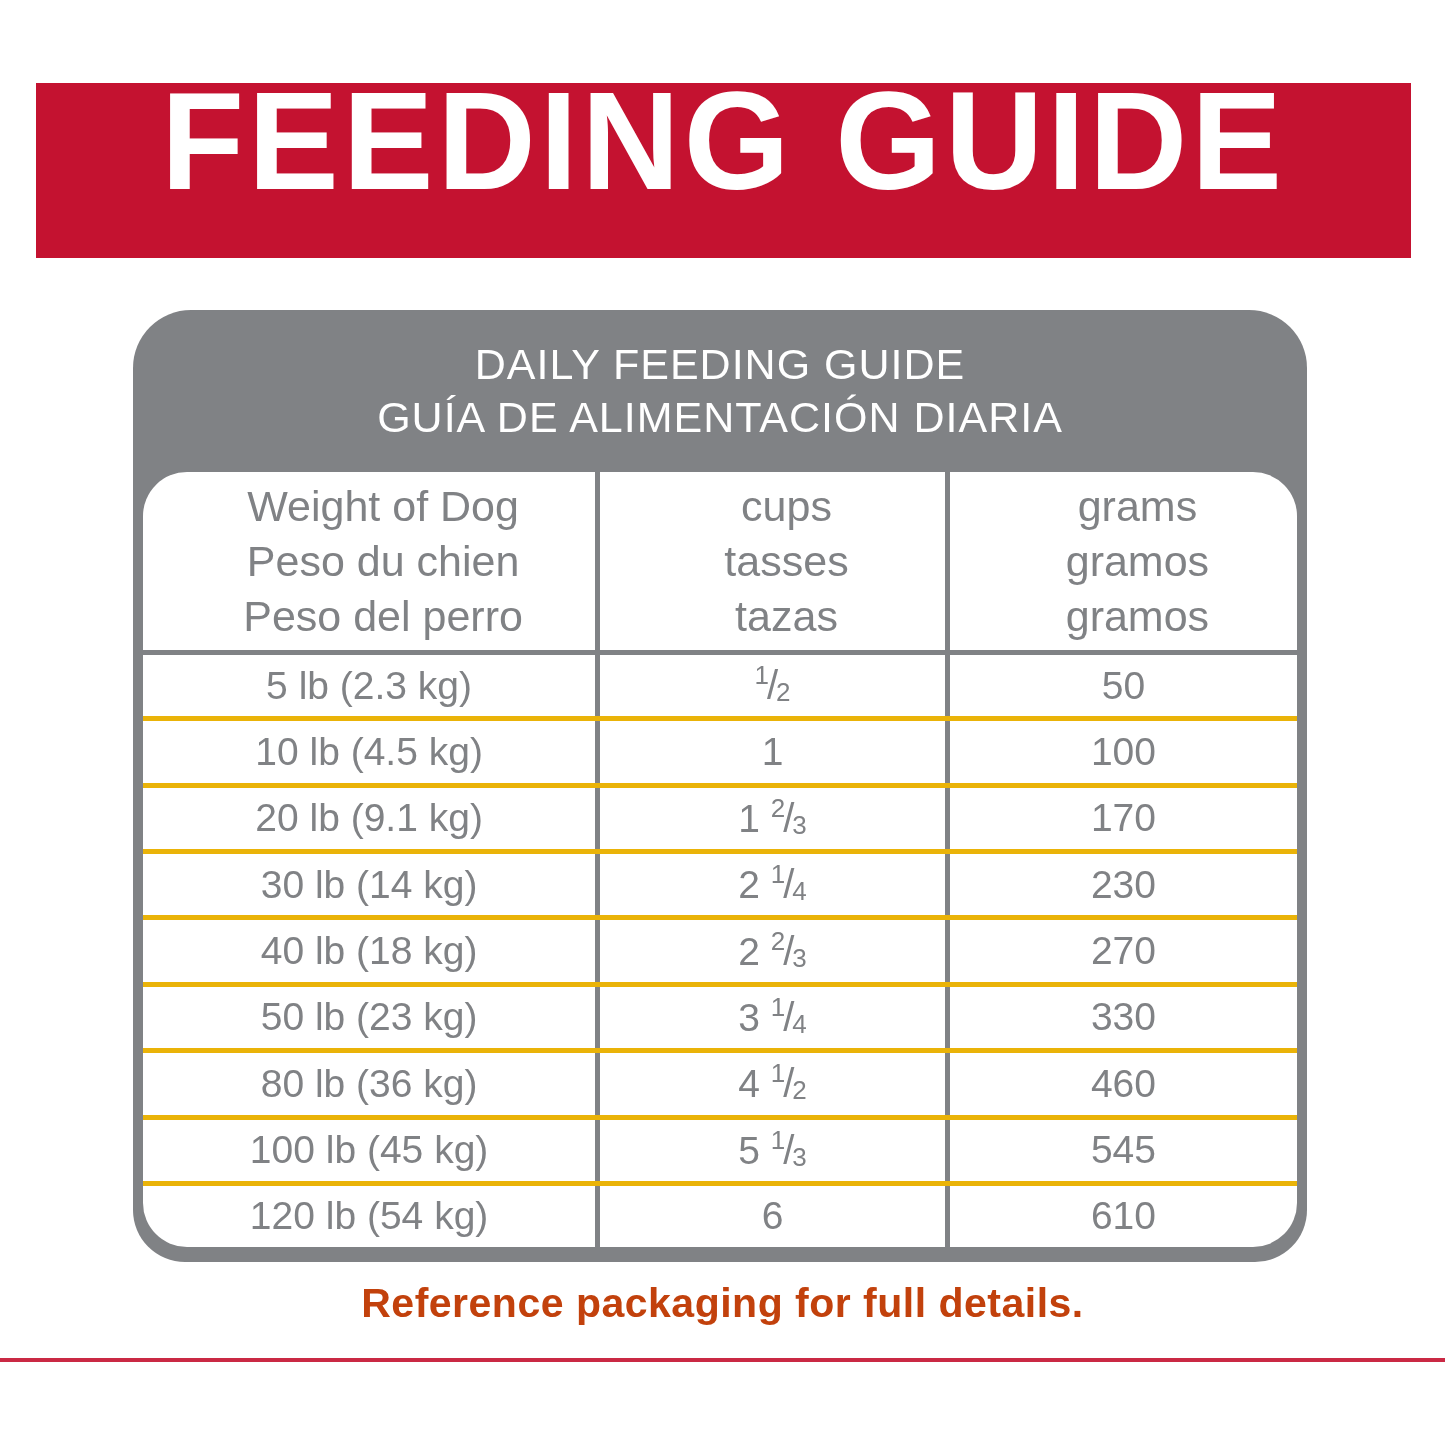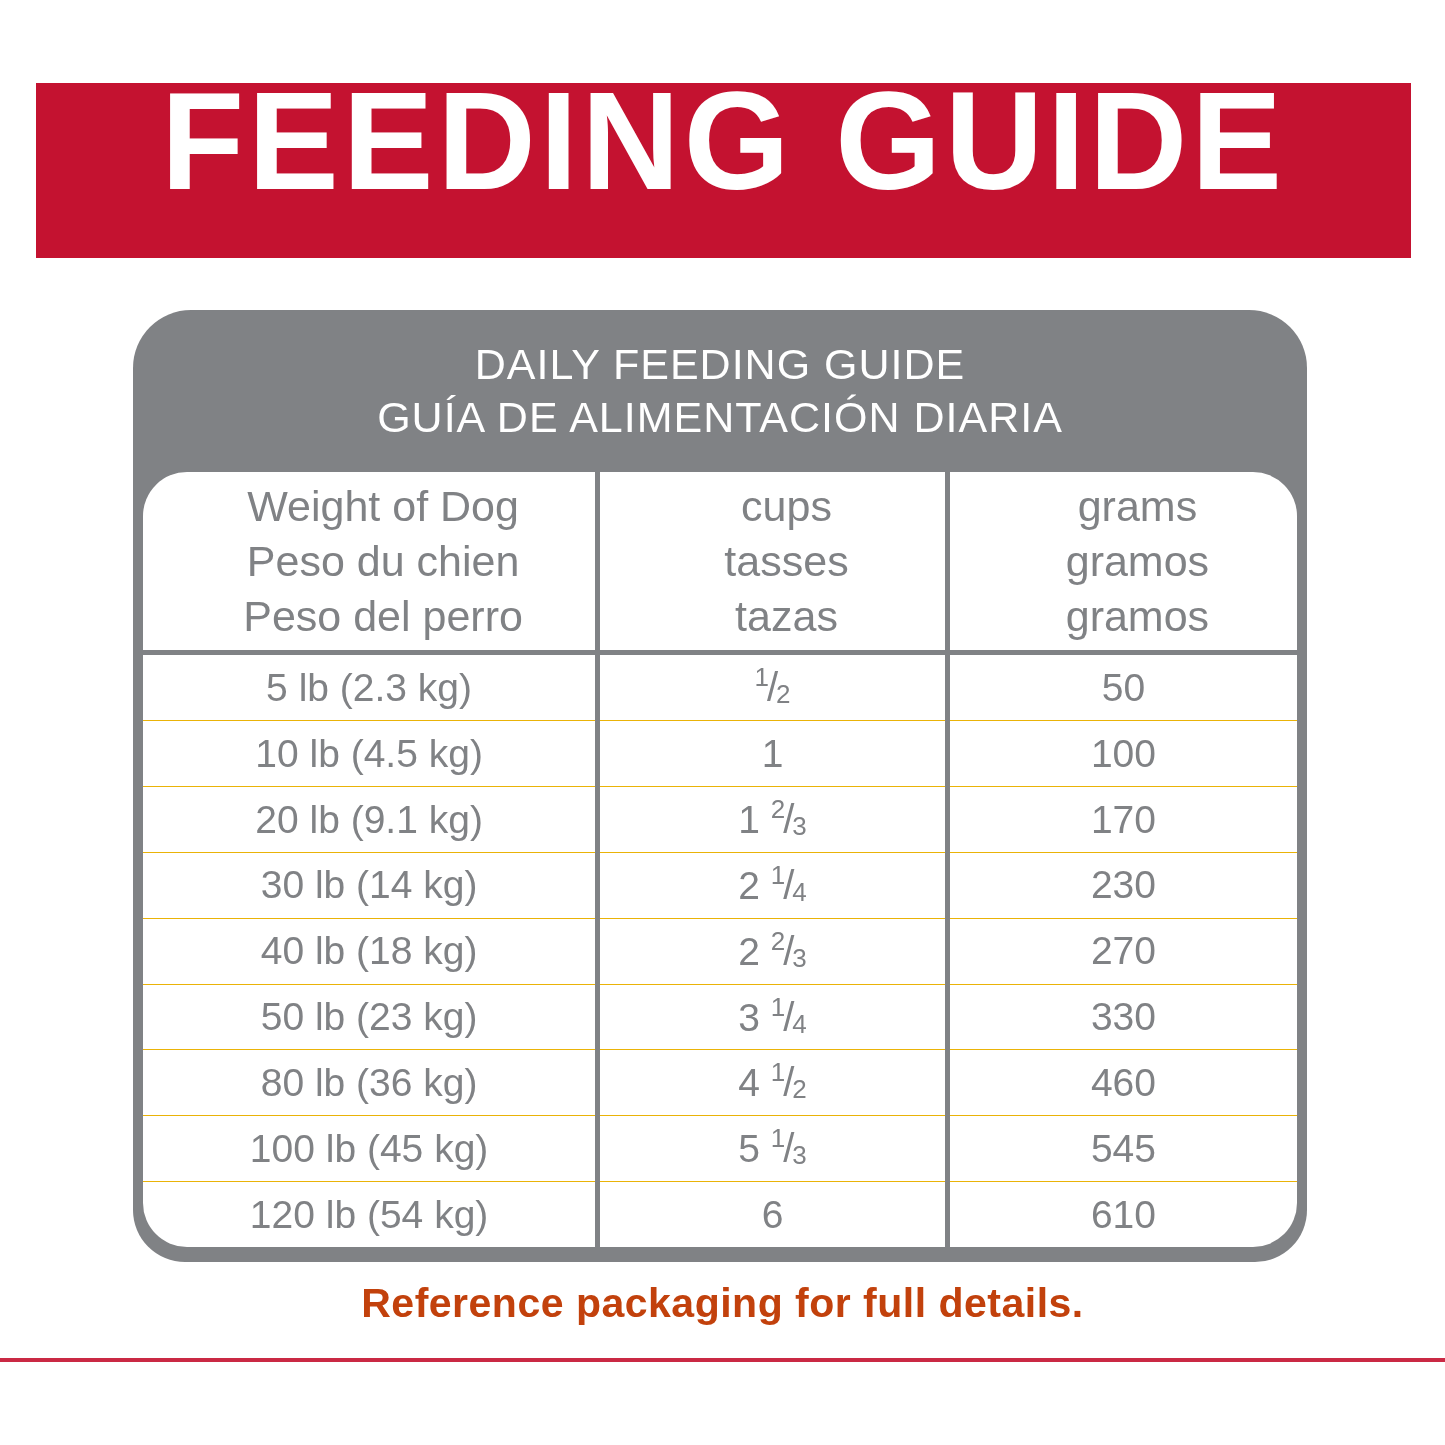--- a/index.html
+++ b/index.html
@@ -98,21 +98,21 @@
   }
   table.feeding th:not(:last-child),
   table.feeding td:not(:last-child) {
     border-right: 5px solid #808285;
   }
   table.feeding td {
     font-size: 39px;
     height: 54px;
   }
   table.feeding tr.data-row:not(:last-child) td {
-    border-bottom: 1px solid #eab308;
+    border-bottom: 5px solid #eab308;
   }
   .frac sup {
     font-size: 26px;
     position: relative;
     top: -1px;
     vertical-align: super;
     line-height: 0;
   }
   .frac sub {
     font-size: 26px;

